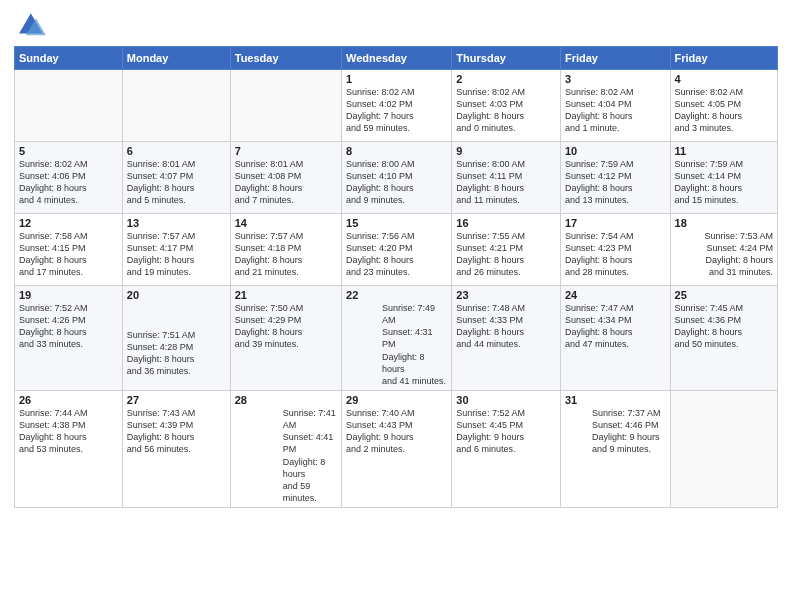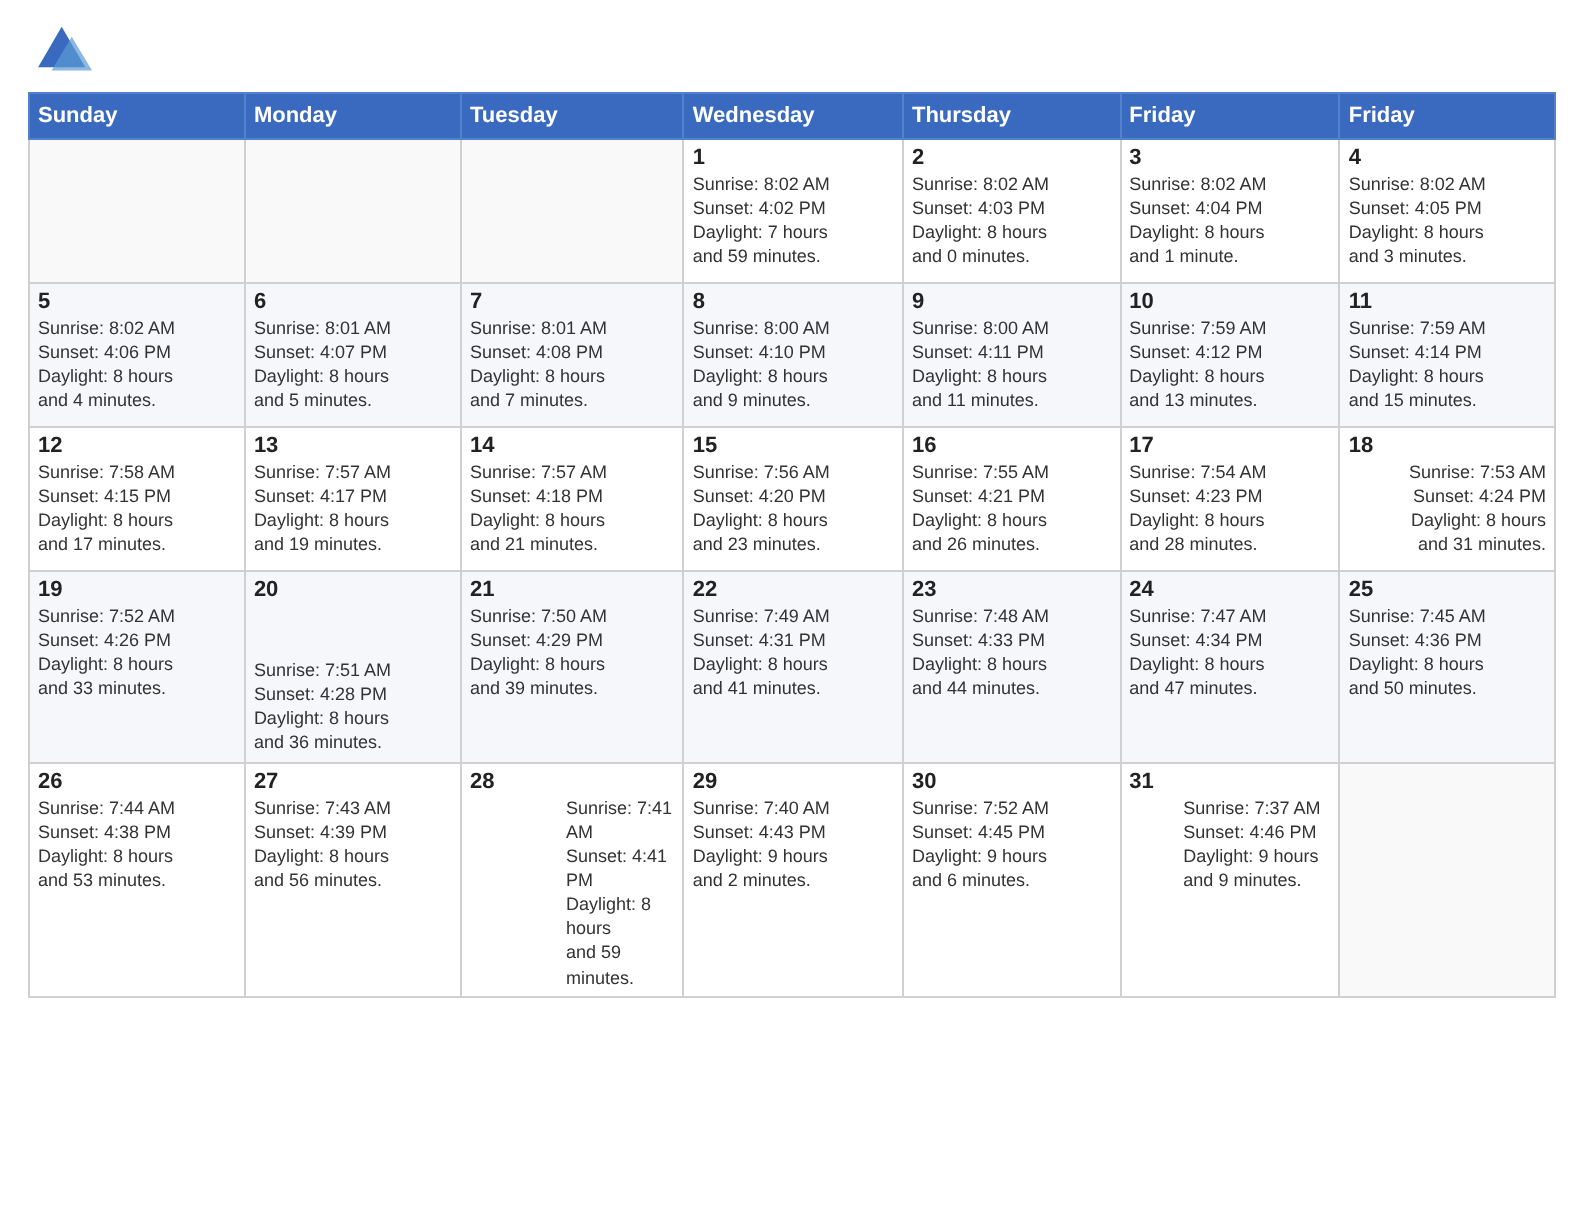--- a/index.html
+++ b/index.html
@@ -278,21 +278,21 @@
           </td>
           <td>
             <span class="day-num">21</span>
             <div class="cell-text" style="white-space: pre-line;">Sunrise: 7:50 AM
 Sunset: 4:29 PM
 Daylight: 8 hours
 and 39 minutes.</div>
           </td>
           <td>
             <span class="day-num">22</span>
-            <div class="cell-text" style="white-space: pre-line;">Sunrise: 7:49 AM
+            <div class="cell-text" style="white-space: pre-line; margin-left: 36px;">Sunrise: 7:49 AM
 Sunset: 4:31 PM
 Daylight: 8 hours
 and 41 minutes.</div>
           </td>
           <td>
             <span class="day-num">23</span>
             <div class="cell-text" style="white-space: pre-line;">Sunrise: 7:48 AM
 Sunset: 4:33 PM
 Daylight: 8 hours
 and 44 minutes.</div>

